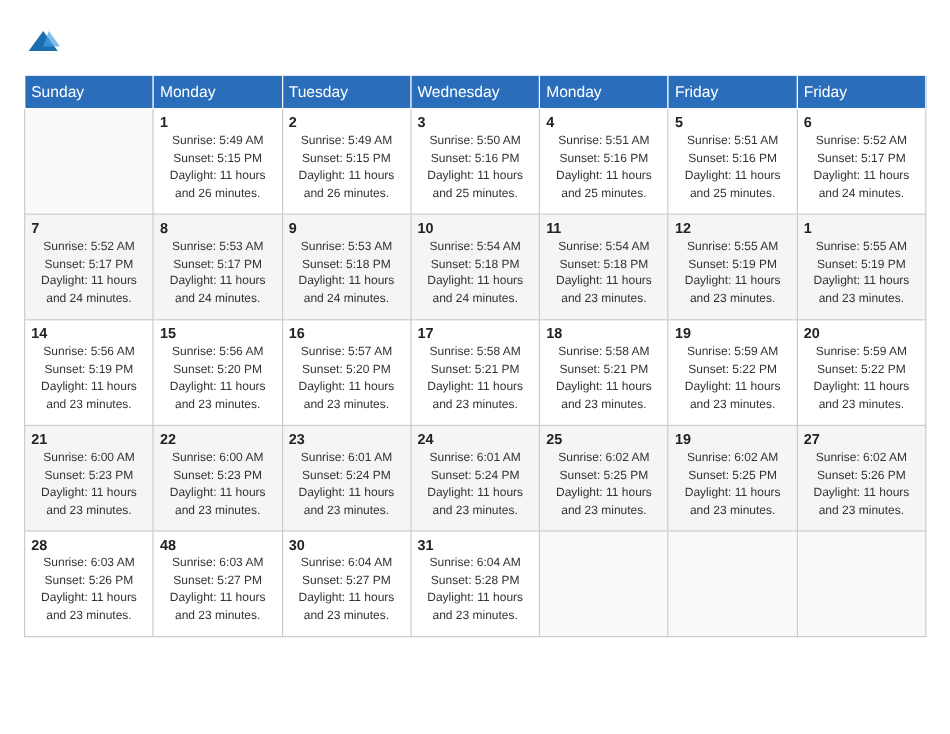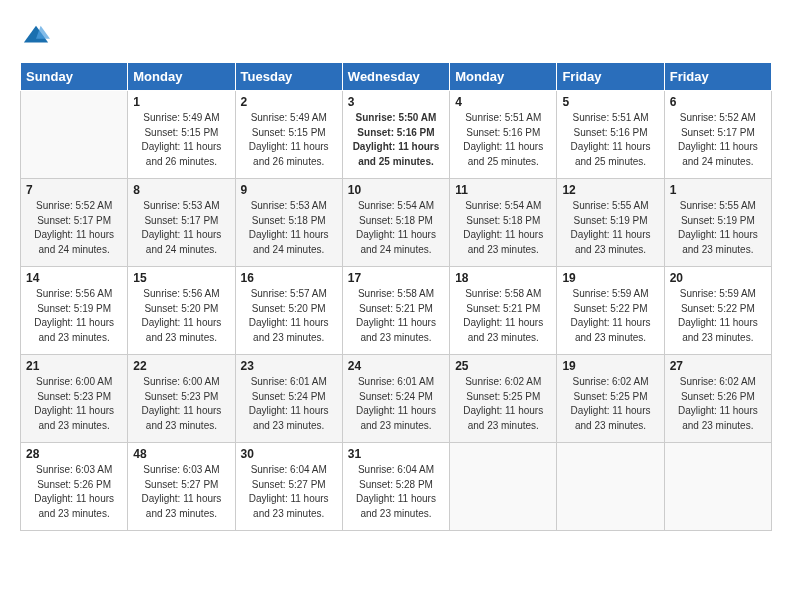--- a/index.html
+++ b/index.html
@@ -55,21 +55,21 @@
     }
     table {
       width: 100%;
       border-collapse: collapse;
       table-layout: fixed;
     }
     th {
       background-color: #2a6ebb;
       color: #fff;
       font-size: 13px;
-      font-weight: bold;
+      font-weight: normal;
       padding: 6px 5px;
       text-align: left;
       border: 1px solid #fff;
     }
     td {
       border: 1px solid #ccc;
       vertical-align: top;
       padding: 4px 5px;
       font-size: 10.5px;
       color: #222;
@@ -146,21 +146,21 @@
           </td>
           <td>
             <div class="day-num">2</div>
             <div class="day-info" style="white-space: pre-line;">Sunrise: 5:49 AM
 Sunset: 5:15 PM
 Daylight: 11 hours
 and 26 minutes.</div>
           </td>
           <td>
             <div class="day-num">3</div>
-            <div class="day-info" style="white-space: pre-line; font-weight: bold;">Sunrise: 5:50 AM
+            <div class="day-info" style="white-space: pre-line;">Sunrise: 5:50 AM
 Sunset: 5:16 PM
 Daylight: 11 hours
 and 25 minutes.</div>
           </td>
           <td>
             <div class="day-num">4</div>
             <div class="day-info" style="white-space: pre-line;">Sunrise: 5:51 AM
 Sunset: 5:16 PM
 Daylight: 11 hours
 and 25 minutes.</div>

